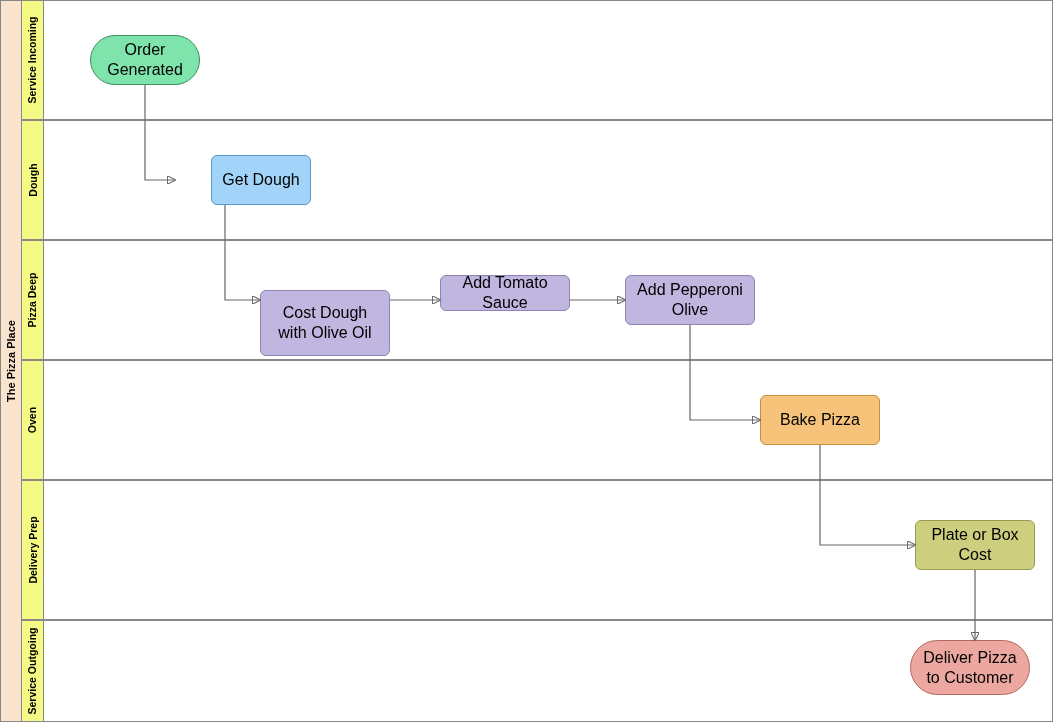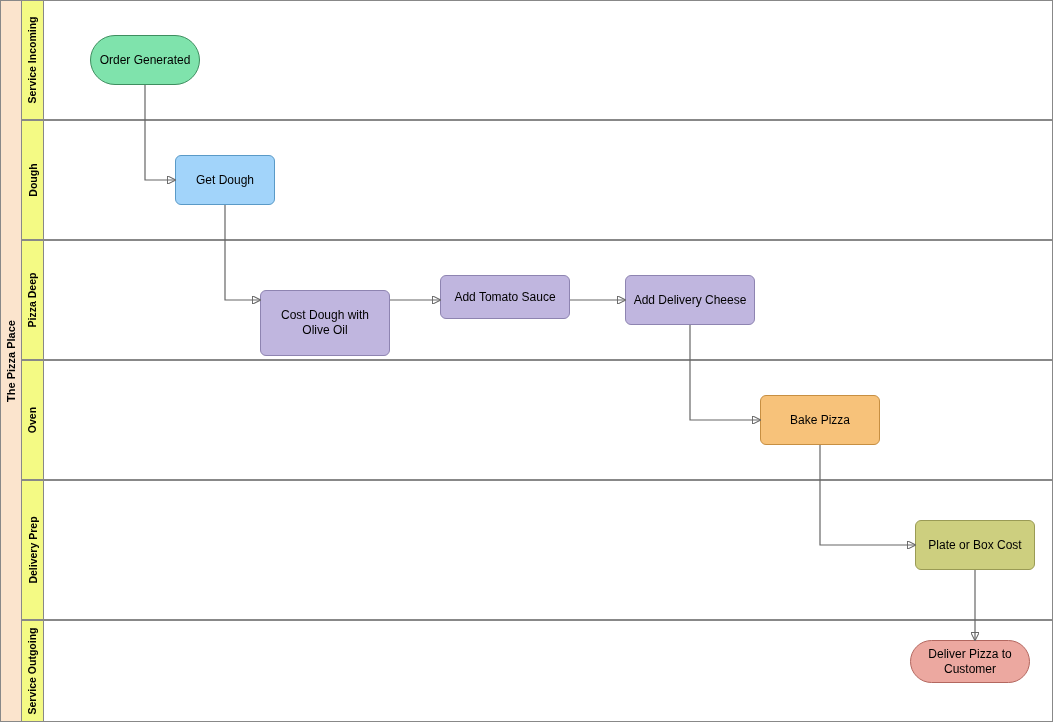--- a/index.html
+++ b/index.html
@@ -56,34 +56,34 @@
   }
   .node {
     position: absolute;
     border: 1px solid #555;
     border-radius: 6px;
     display: flex;
     align-items: center;
     justify-content: center;
     text-align: center;
     padding: 4px 6px;
-    font-size: 12px;
+    font-size: 16px;
     line-height: 1.25;
   }
   .start-event {
     border-radius: 28px;
     background: #7fe3ac;
     border-color: #3e8e5f;
   }
   .end-event {
     border-radius: 28px;
     background: #eca8a0;
     border-color: #b3675f;
   }
-  .task-blue { background: #a2d4fa; border-color: #5a9ac7; }
+  .task-blue { background: #a2d4fa; border-color: #5a9ac7; margin-left: 36px; }
   .task-purple { background: #c0b6df; border-color: #8e84b1; }
   .task-orange { background: #f7c27a; border-color: #c78f42; border-radius: 6px; }
   .task-olive { background: #cdcf7f; border-color: #9a9b55; }
   svg.connectors {
     position: absolute;
     left: 0; top: 0;
     width: 1053px; height: 722px;
     pointer-events: none;
   }
   svg path { stroke: #666; stroke-width: 1.2; fill: none; }
@@ -130,37 +130,37 @@
 </div>
 
 <div class="node task-blue" style="left:175px;top:155px;width:100px;height:50px">
   <span>Get Dough</span>
 </div>
 
 <div class="node task-purple" style="left:260px;top:290px;width:130px;height:66px">
   <span>Cost Dough with Olive Oil</span>
 </div>
 
-<div class="node task-purple" style="left:440px;top:275px;width:130px;height:44px">
+<div class="node task-purple" style="left:440px;top:275px;width:130px;height:36px">
   <span>Add Tomato Sauce</span>
 </div>
 
 <div class="node task-purple" style="left:625px;top:275px;width:130px;height:50px">
-  <span>Add Delivery Cheese</span>
+  <span>Add Pepperoni Olive</span>
 </div>
 
 <div class="node task-orange" style="left:760px;top:395px;width:120px;height:50px">
   <span>Bake Pizza</span>
 </div>
 
 <div class="node task-olive" style="left:915px;top:520px;width:120px;height:50px">
   <span>Plate or Box Cost</span>
 </div>
 
-<div class="node end-event" style="left:910px;top:640px;width:120px;height:43px">
+<div class="node end-event" style="left:910px;top:640px;width:120px;height:55px">
   <span>Deliver Pizza to Customer</span>
 </div>
 
 <svg class="connectors">
   <defs>
     <marker id="arrow" viewBox="0 0 10 10" refX="9" refY="5" markerWidth="7" markerHeight="7" orient="auto-start-reverse">
       <path d="M 0 0 L 10 5 L 0 10 z" fill="#666"></path>
     </marker>
   </defs>
 

